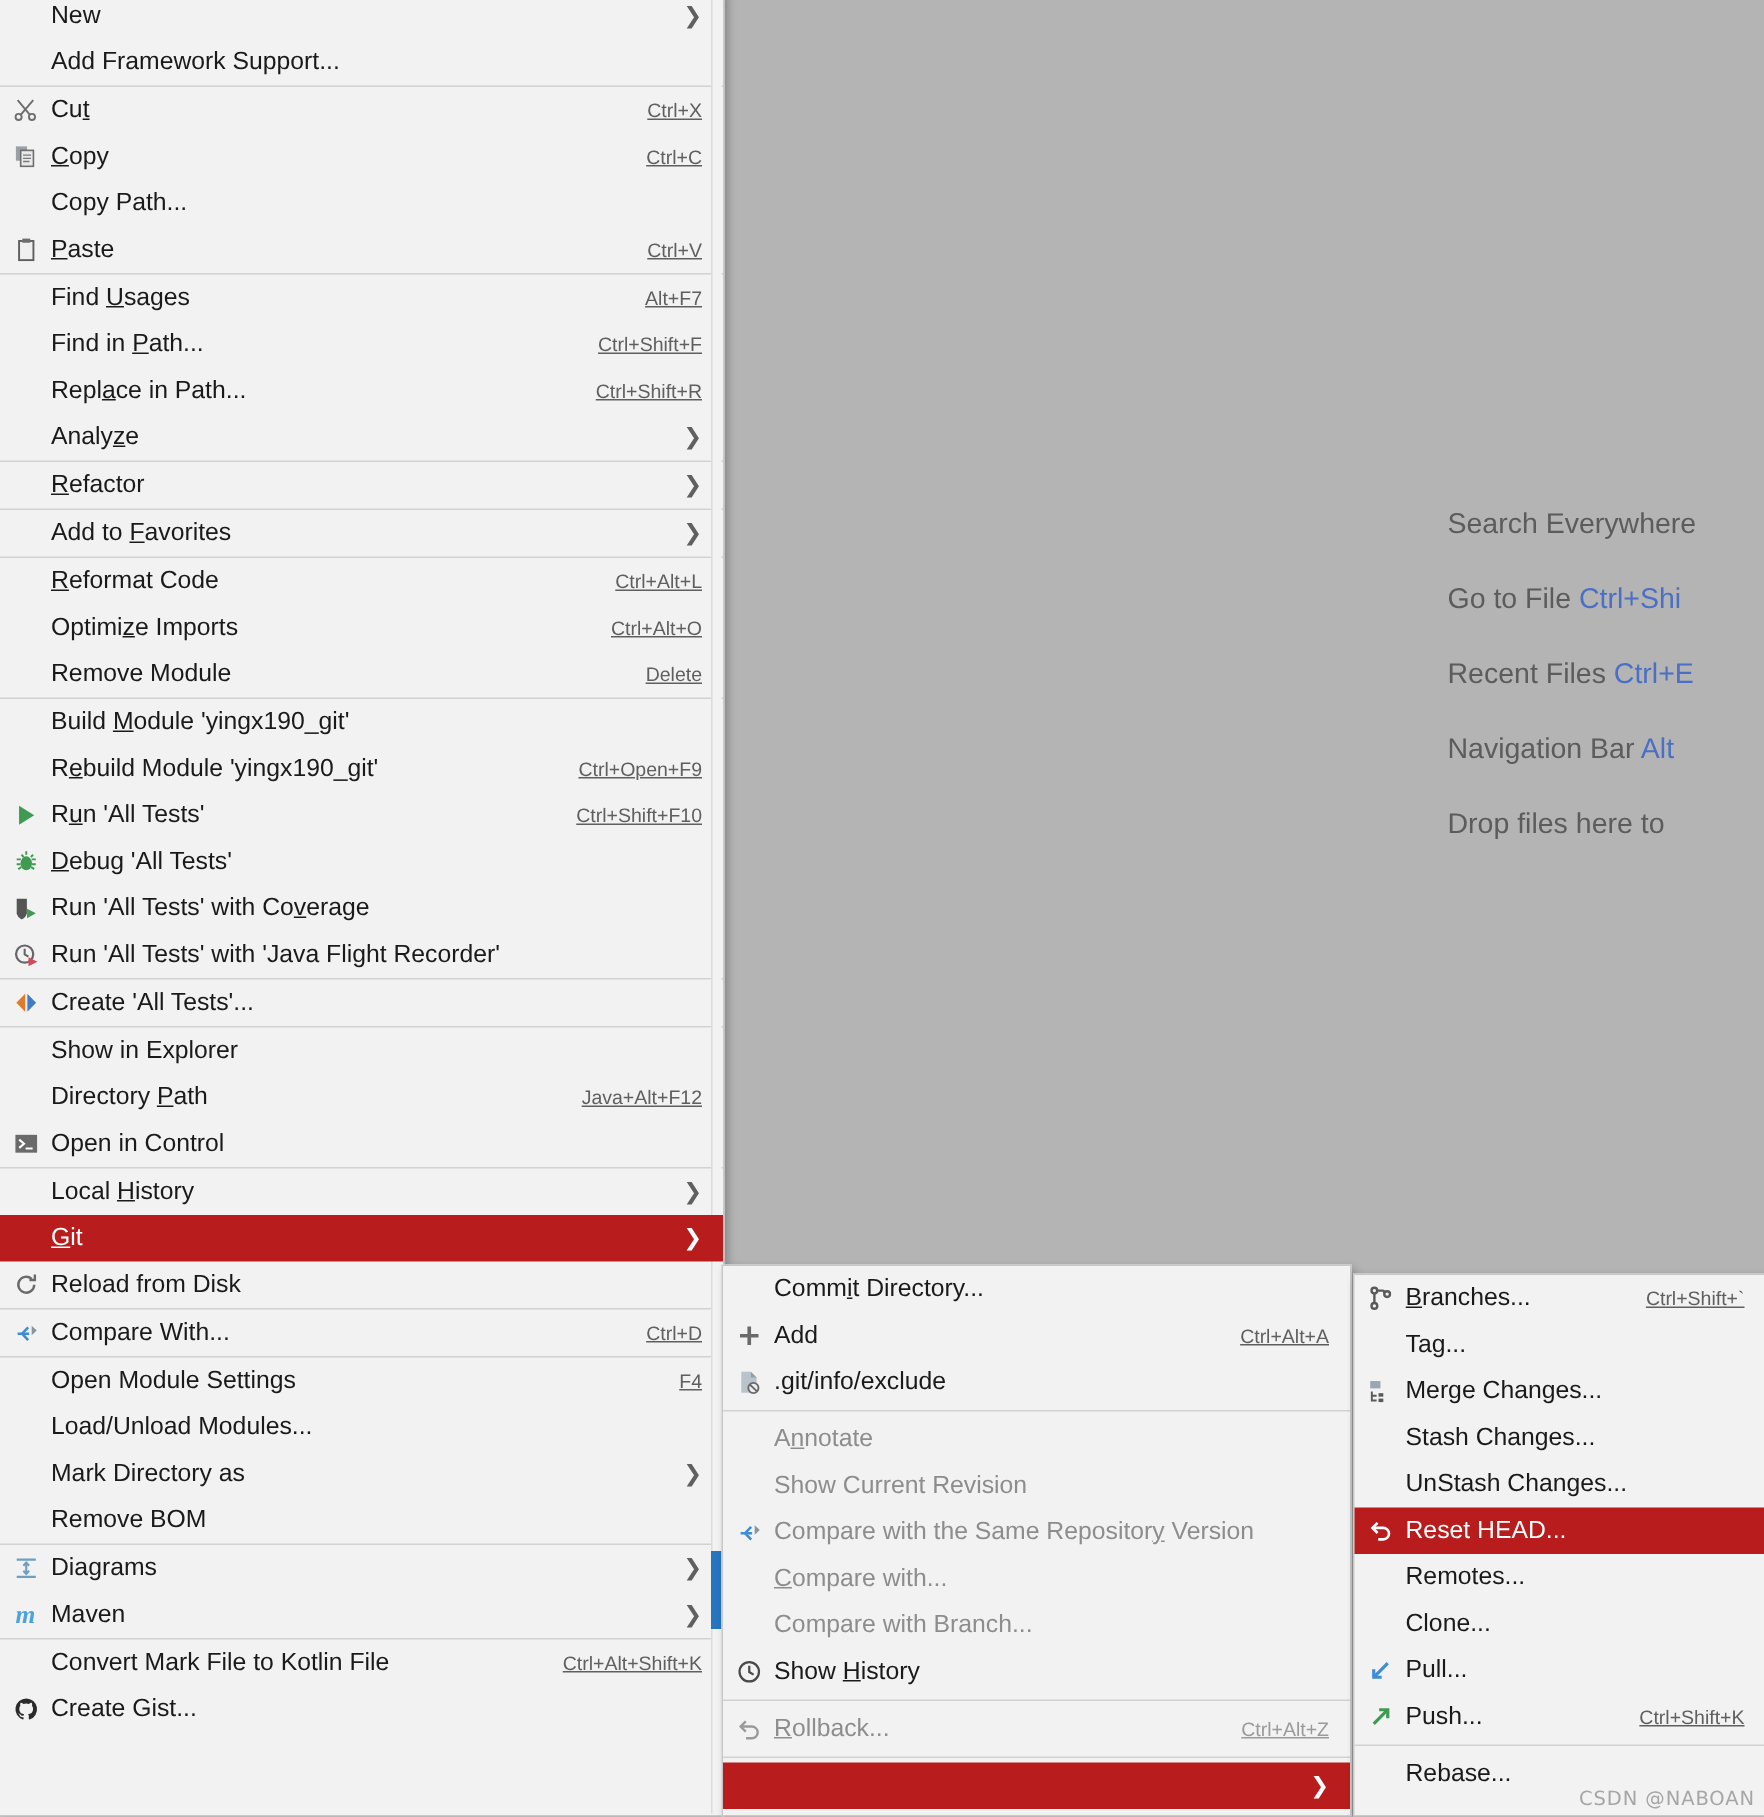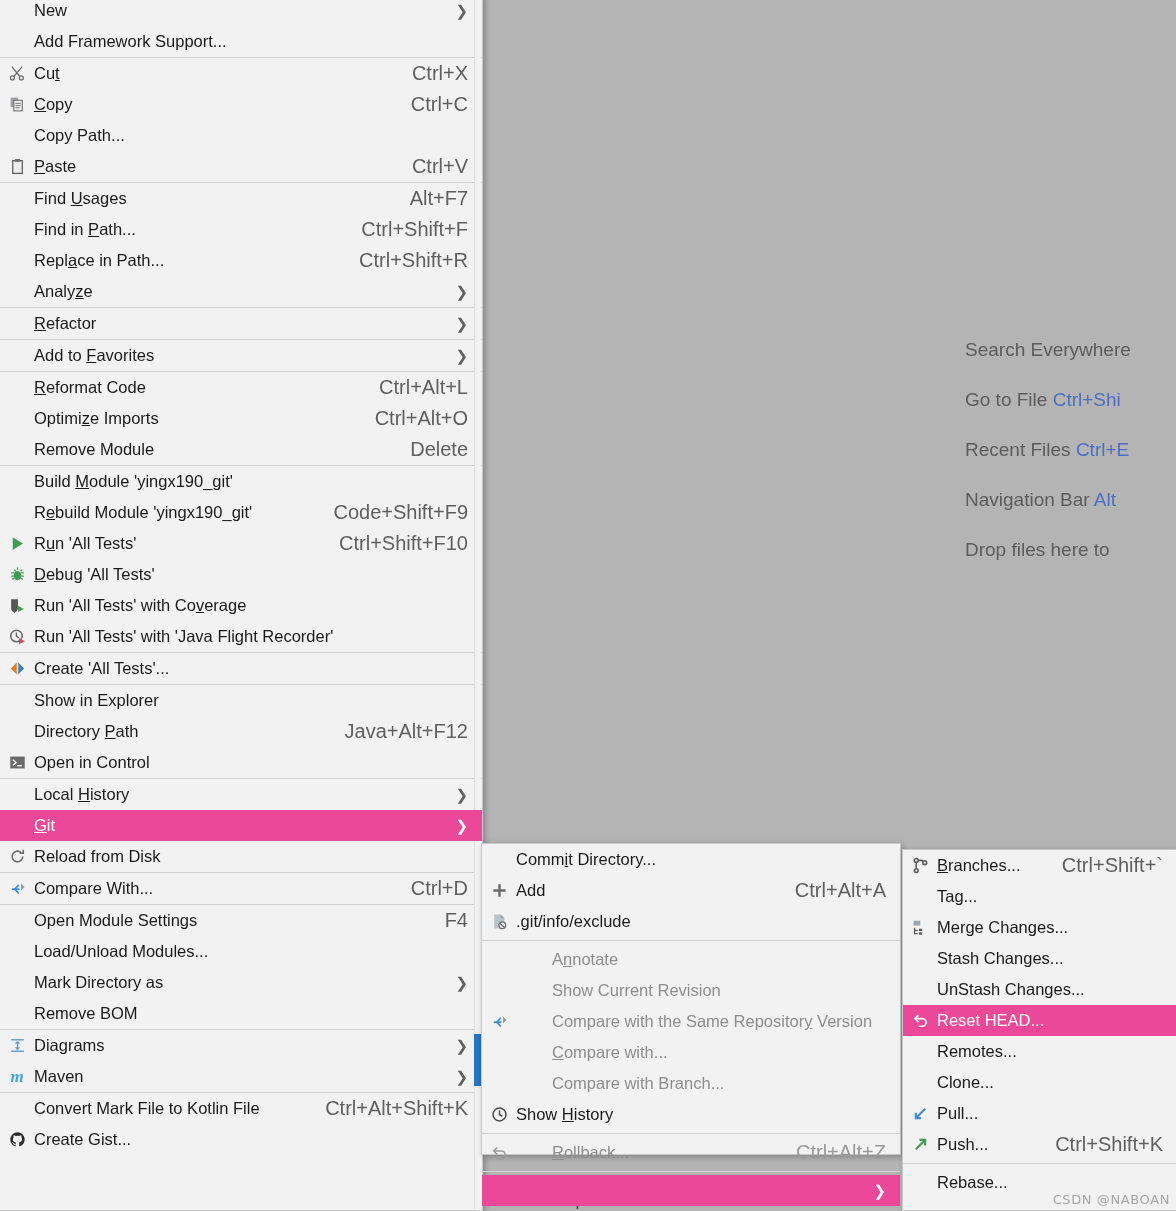--- a/index.html
+++ b/index.html
@@ -32,48 +32,48 @@
     position:absolute;
     background:#f2f2f2;
     border:1px solid #c8c8c8;
     box-shadow:2px 2px 6px rgba(0,0,0,.28);
     box-sizing:border-box;
     font-size:16.5px;
     color:#1a1a1a;
     user-select:none;
   }
   .menu.m1{ left:-1px; top:-6px; width:484px; height:1217px; }
-  .menu.m2{ left:481px; top:843px; width:420px; height:312px; }
+  .menu.m2{ left:481px; top:843px; width:420px; height:368px; }
   .menu.m3{ left:902px; top:849px; width:276px; height:362px; }
 
   .mi{
     position:relative;
     height:31px;
     display:flex;
     align-items:center;
     padding:0 14px 0 0;
     white-space:nowrap;
     cursor:default;
   }
   .mi .ico{
     width:34px; min-width:34px; height:31px;
     display:flex; align-items:center; justify-content:center;
   }
   .mi .lbl{ flex:1 1 auto; overflow:hidden; }
   .mi .lbl u{ text-decoration:underline; }
   .mi .acc{
-    color:#5f5f5f; font-size:20px; padding-left:22px; margin-left:auto;
+    color:#5f5f5f; font-size:13px; padding-left:22px; margin-left:auto;text-decoration:underline;
   }
   .mi .arw{
     margin-left:auto; padding-left:16px; color:#606060;
     font-size:15px; line-height:1;
   }
-  .mi.sel{ background:#ec4899; color:#ffffff; }
+  .mi.sel{ background:#b91c1c; color:#ffffff; }
   .mi.sel .acc,.mi.sel .arw{ color:#ffffff; }
-  .mi.dis{ color:#8d8d8d;gap:36px; }
+  .mi.dis{ color:#8d8d8d; }
   .mi.dis .acc{ color:#9a9a9a; }
   .sep{ height:1px; background:#d2d2d2; margin:3px 0 3px 0; }
   .m1 .sep{ margin:0; }
 
   
   #m1-scroll{
     position:absolute; right:1px; top:1px; width:7px; bottom:1px;
     background:#f2f2f2;
   }
   #m1-scroll .thumb{
@@ -219,21 +219,21 @@
       <span class="acc">Delete</span>
     </div>
     <div class="sep"></div>
     <div class="mi">
       <span class="ico"></span>
       <span class="lbl">Build <u>M</u>odule 'yingx190_git'</span>
     </div>
     <div class="mi">
       <span class="ico"></span>
       <span class="lbl">R<u>e</u>build Module 'yingx190_git'</span>
-      <span class="acc">Code+Shift+F9</span>
+      <span class="acc">Ctrl+Open+F9</span>
     </div>
     <div class="mi">
       <span class="ico">
         <svg class="gl" width="17" height="17" viewBox="0 0 16 16">
           <path d="M3.5 2 L13 8 L3.5 14 Z" fill="#3f9a52"></path>
         </svg>
       </span>
       <span class="lbl">R<u>u</u>n 'All Tests'</span>
       <span class="acc">Ctrl+Shift+F10</span>
     </div>

